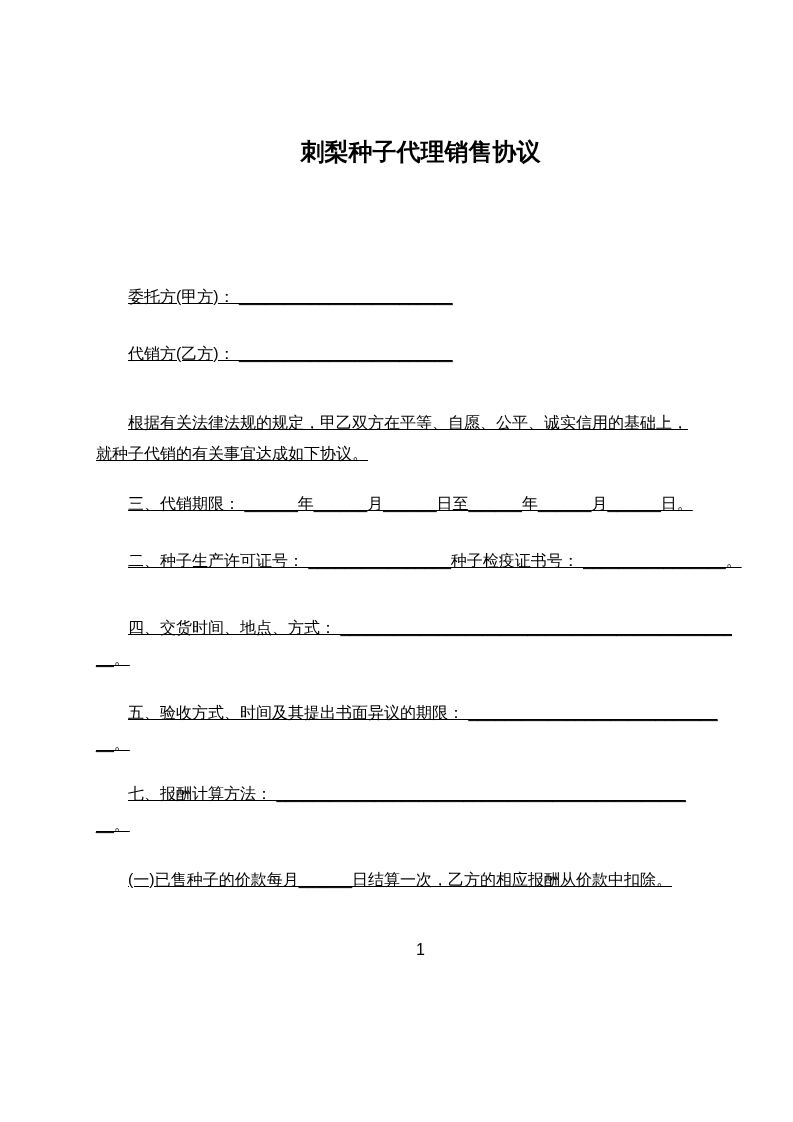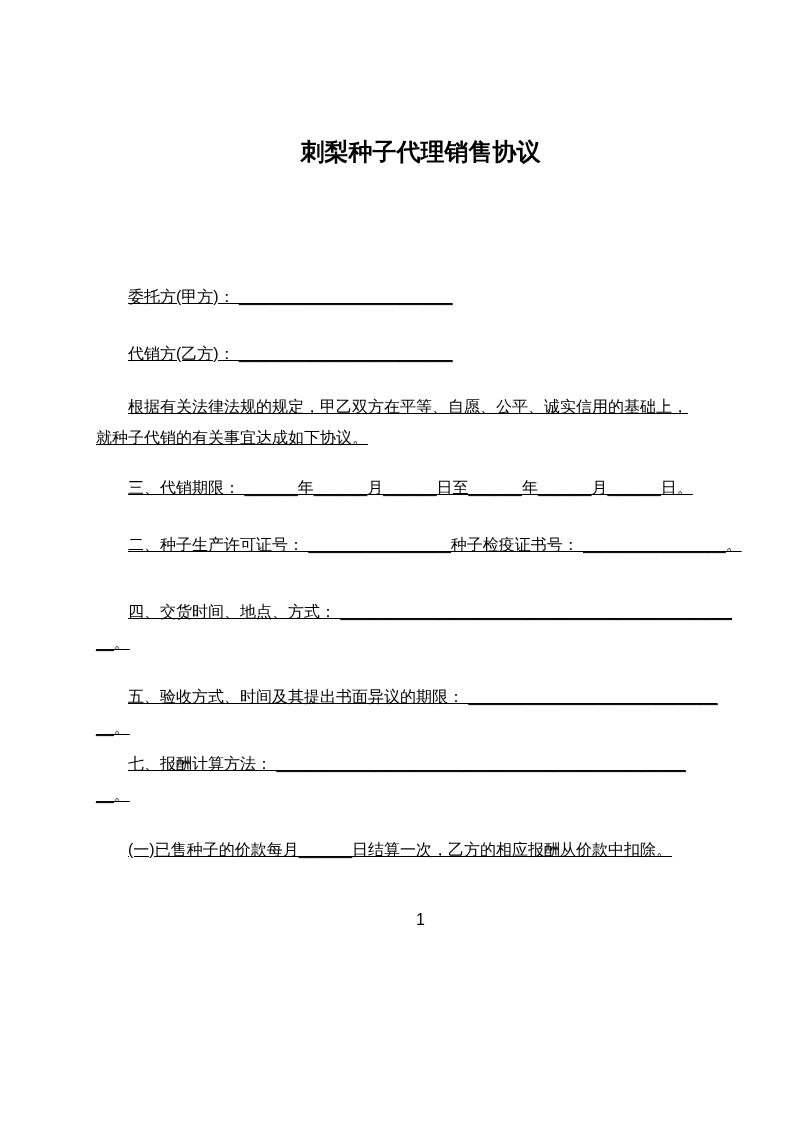--- a/index.html
+++ b/index.html
@@ -48,39 +48,39 @@
 <body>
 
 <div class="page">
 
   <h1 class="doc-title">刺梨种子代理销售协议</h1>
 
   <p class="line indent" style="margin-top:112px">委托方(甲方)： ________________________</p>
 
   <p class="line indent" style="margin-top:26px">代销方(乙方)： ________________________</p>
 
-  <p class="line indent" style="margin-top:22px">根据有关法律法规的规定，甲乙双方在平等、自愿、公平、诚实信用的基础上，</p>
+  <p class="line indent" style="margin-top:38px">根据有关法律法规的规定，甲乙双方在平等、自愿、公平、诚实信用的基础上，</p>
 
   <p class="line">就种子代销的有关事宜达成如下协议。</p>
 
 
   <p class="line indent" style="margin-top:19px">三、代销期限： ______年______月______日至______年______月______日。</p>
 
   <p class="line indent" style="margin-top:26px">二、种子生产许可证号： ________________种子检疫证书号： ________________。</p>
 
   <p class="line indent" style="margin-top:36px">四、交货时间、地点、方式： ____________________________________________</p>
 
   <p class="line">__。</p>
 
   <p class="line indent" style="margin-top:23px">五、验收方式、时间及其提出书面异议的期限： ____________________________</p>
 
   <p class="line">__。</p>
 
 
-  <p class="line indent" style="margin-top:5px">七、报酬计算方法： ______________________________________________</p>
+  <p class="line indent" style="margin-top:19px">七、报酬计算方法： ______________________________________________</p>
 
   <p class="line">__。</p>
 
 
   <p class="line indent" style="margin-top:24px">(一)已售种子的价款每月______日结算一次，乙方的相应报酬从价款中扣除。</p>
 
   <div class="footer" style="margin-top:39px">1</div>
 
 </div>
 

